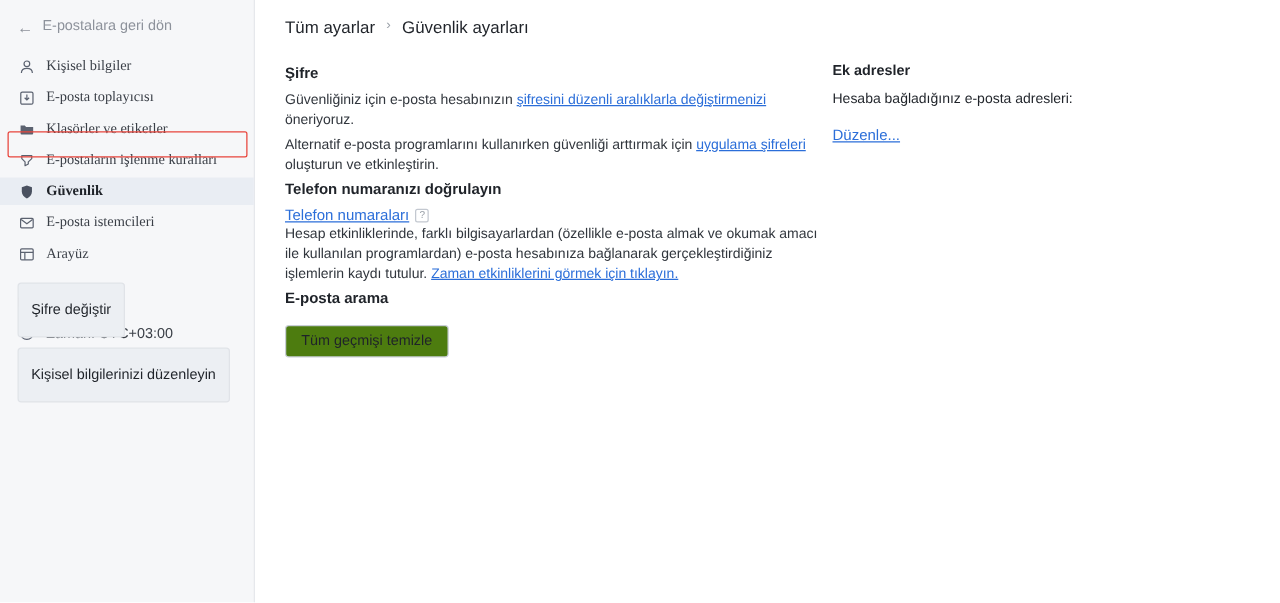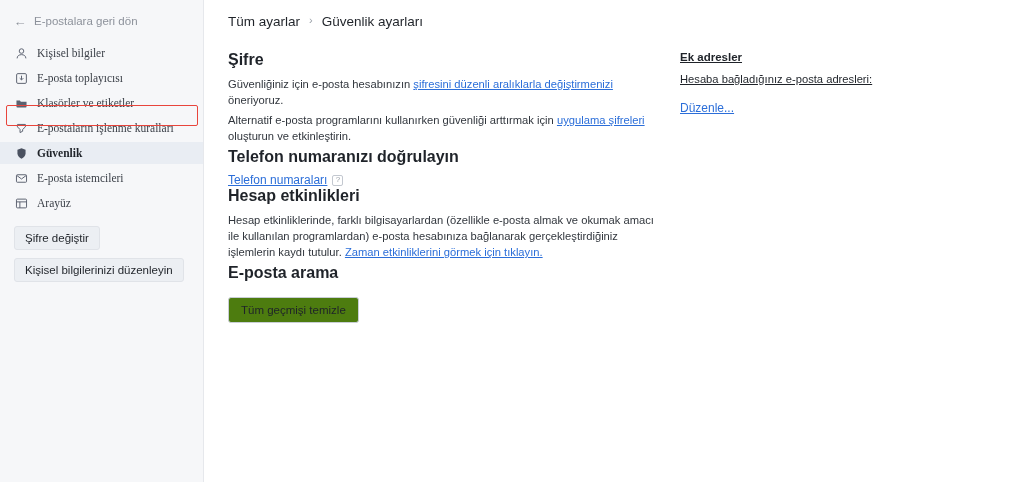--- a/index.html
+++ b/index.html
@@ -116,21 +116,21 @@
     position: absolute;
     left: 3px; top: 2px;
     width: 5px; height: 5px;
     border-radius: 50%;
     border: 1.2px solid #ffffff;
     border-right-color: transparent;
   }
   .btn-link {
     display: inline-block;
     margin: 0 0 0 14px;
-    padding: 5px 10px;
+    padding: 15px 10px;
     background: #eceff3;
     border: 1px solid #e0e3e8;
     border-radius: 3px;
     color: #1f2329;
     font-size: 11.5px;
     cursor: pointer;
   }
   .sidebar-buttons { position: absolute; left: 0; top: 226px; }
   .sidebar-buttons .btn-link { margin-bottom: 8px; }
 
@@ -150,24 +150,24 @@
   }
   .breadcrumb .crumb-link { color: #1f2329; cursor: pointer; }
   .breadcrumb .sep { color: #9aa0a8; font-size: 11px; }
   .breadcrumb .crumb-current { color: #1f2329; }
 
   .content-cols {
     display: flex;
     gap: 0;
   }
   .col-left { width: 430px; flex: 0 0 430px; }
-  .col-right { width: 300px; flex: 0 0 300px; margin-left: 22px; text-decoration: underline; }
+  .col-right { width: 300px; flex: 0 0 300px; margin-left: 8px; }
 
   h3.sec {
-    font-size: 16px;
+    font-size: 12px;
     font-weight: bold;
     margin: 0 0 7px 0;
     color: #1f2329;
   }
   .sec-gap { margin-top: 18px; }
   p.txt {
     font-size: 11.2px;
     line-height: 16px;
     margin: 0 0 4px 0;
     color: #31363d;
@@ -339,21 +339,20 @@
         <h3 class="sec">Şifre</h3>
         <p class="txt"><span>Güvenliğiniz için e-posta hesabınızın </span><a class="lnk">şifresini düzenli aralıklarla değiştirmenizi</a><span> öneriyoruz.</span></p>
         <p class="txt"><span>Alternatif e-posta programlarını kullanırken güvenliği arttırmak için </span><a class="lnk">uygulama şifreleri</a><span> oluşturun ve etkinleştirin.</span></p>
 
         <h3 class="sec sec-gap">Telefon numaranızı doğrulayın</h3>
         <div class="phone-row">
           <a class="lnk">Telefon numaraları</a>
           <span class="help-badge">?</span>
         </div>
 
-        <h3 class="sec sec-gap">Hesap etkinlikleri</h3>
         <p class="txt"><span>Hesap etkinliklerinde, farklı bilgisayarlardan (özellikle e-posta almak ve okumak amacı ile kullanılan programlardan) e-posta hesabınıza bağlanarak gerçekleştirdiğiniz işlemlerin kaydı tutulur. </span><a class="lnk">Zaman etkinliklerini görmek için tıklayın.</a></p>
 
         <h3 class="sec sec-gap">E-posta arama</h3>
         <button class="outline-btn">Tüm geçmişi temizle</button>
       </div>
 
       <div class="col-right">
         <h3 class="right-title">Ek adresler</h3>
         <p class="right-txt">Hesaba bağladığınız e-posta adresleri:</p>
         <a class="lnk">Düzenle...</a>

